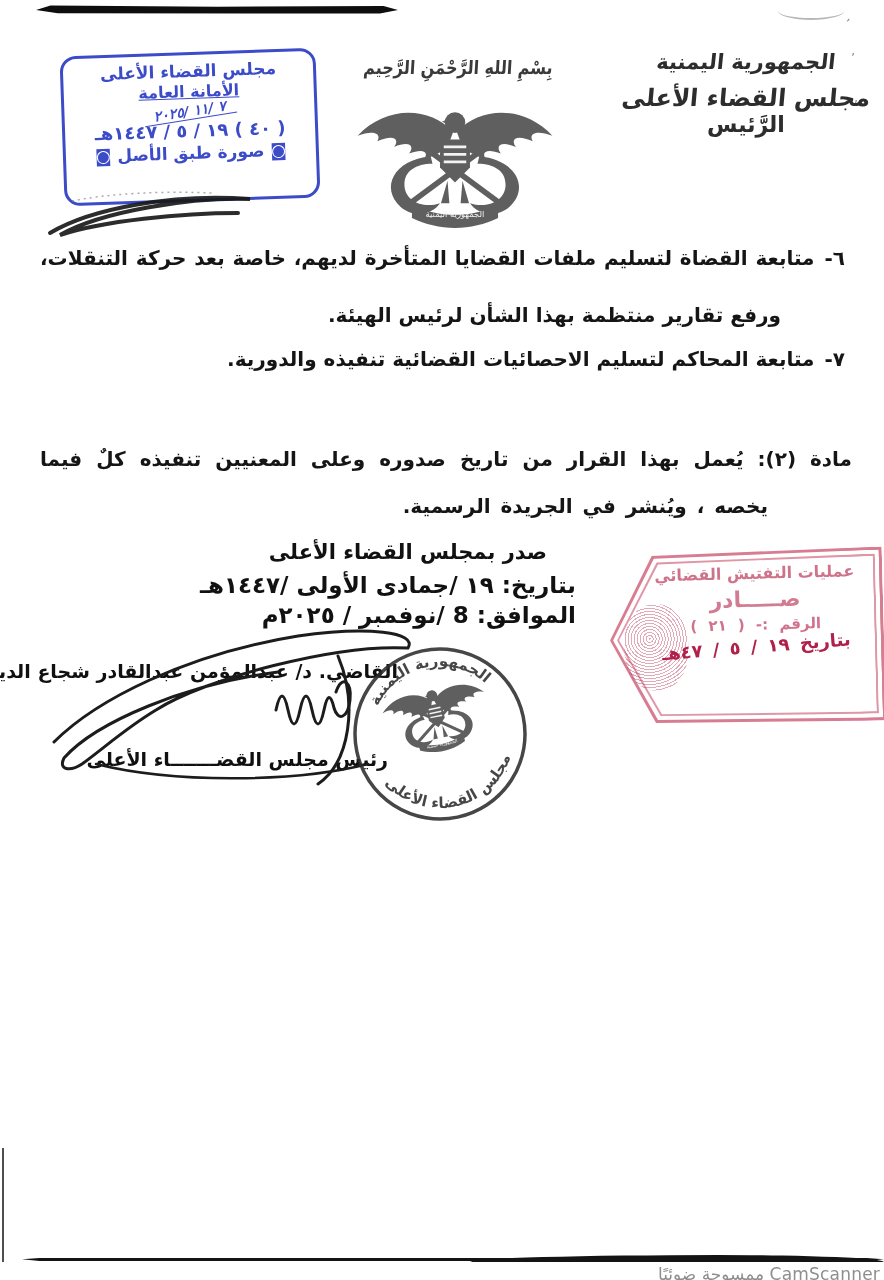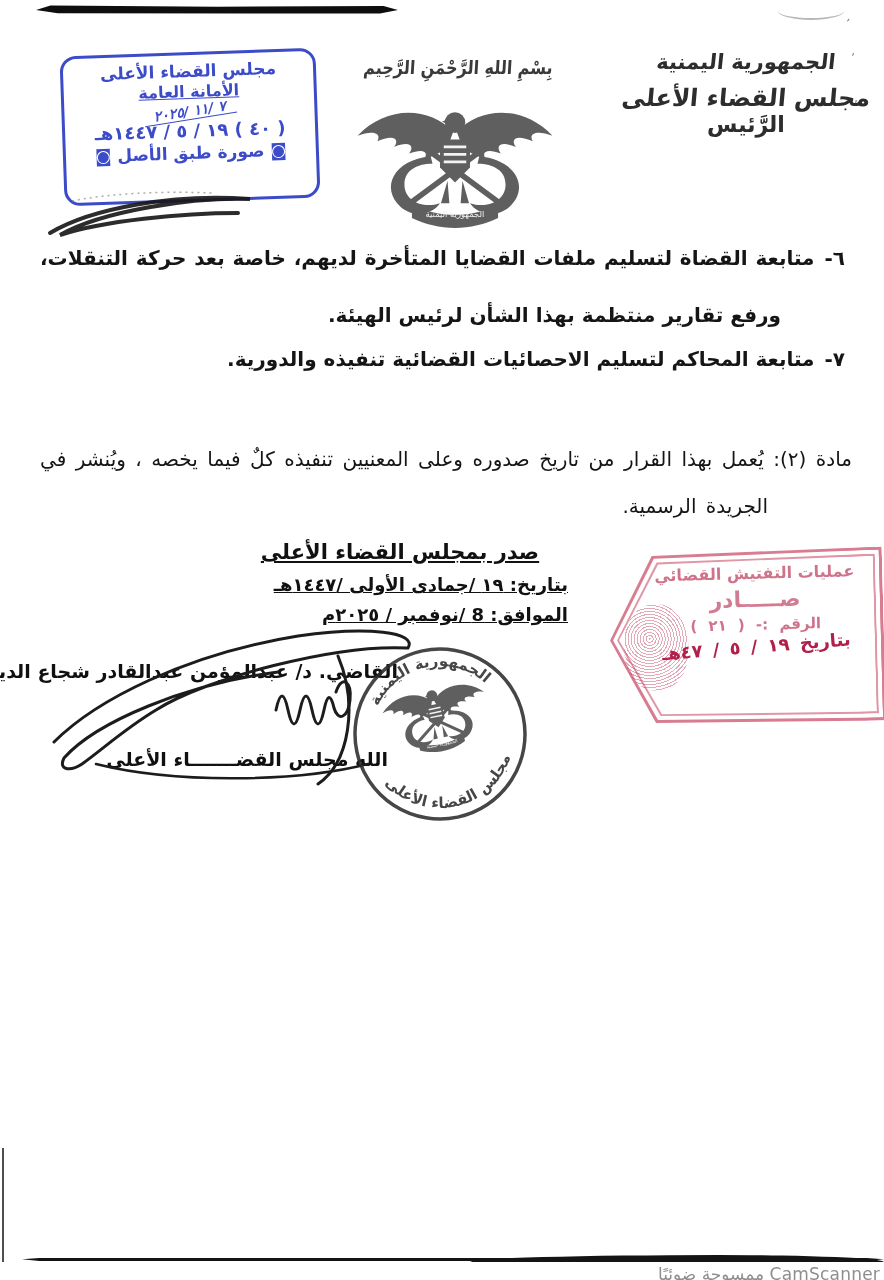--- a/index.html
+++ b/index.html
@@ -70,28 +70,28 @@
     direction:rtl; text-align:justify; font-weight:bold; font-size:20px;
     line-height:57px; color:#151515;
     padding-right:64px; text-indent:-64px; box-sizing:border-box;
   }
   .body-item .it-num{margin-left:10px;}
   .item6{top:230px;}
   .item7{top:344px; line-height:30px;}
   .item8{top:394px; line-height:30px;}
   .article{
     position:absolute; left:40px; top:436px; width:812px;
-    direction:rtl; text-align:justify; font-weight:normal; font-size:20px;
+    direction:rtl; text-align:justify; font-weight:bold; font-size:20px;
     line-height:47px; color:#151515; word-spacing:3px;
     padding-right:84px; text-indent:-84px; box-sizing:border-box;
   }
   
-  .issuance{position:absolute; left:232px; top:540px; width:336px; direction:rtl; text-align:right; color:#111;text-decoration:underline;}
+  .issuance{position:absolute; left:240px; top:540px; width:336px; direction:rtl; text-align:right; color:#111;}
   .iss-title{font-size:21px; font-weight:bold; text-align:center; margin-bottom:6px;}
-  .iss-line{font-size:18px; font-weight:bold; line-height:30px; white-space:nowrap;}
+  .iss-line{font-size:23px; font-weight:bold; line-height:30px; white-space:nowrap;}
   
   .red-stamp{position:absolute; left:610px; top:550px; width:274px; height:174px; transform:rotate(-1.5deg);}
   .rs-layer{position:absolute;}
   .rs-l1{inset:0; background:#c9506c; opacity:.75; clip-path:polygon(0 50%,16% 2%,100% 0,100% 100%,16% 98%);}
   .rs-l2{inset:3px; background:#ffffff; clip-path:polygon(0 50%,16% 2%,100% 0,100% 100%,16% 98%);}
   .rs-l3{inset:7px; background:#c9506c; opacity:.6; clip-path:polygon(0 50%,16% 2%,100% 0,100% 100%,16% 98%);}
   .rs-l4{inset:9px; background:#ffffff; clip-path:polygon(0 50%,16% 2%,100% 0,100% 100%,16% 98%);}
   .rs-content{position:absolute; inset:0; direction:rtl; text-align:center; color:#c4516f; padding:14px 22px 0 40px; box-sizing:border-box;}
   .rs-line1{font-size:16px; font-weight:bold; opacity:.8; letter-spacing:1px;}
   .rs-line2{font-size:22px; font-weight:bold; opacity:.75; margin-top:4px;}
@@ -184,21 +184,21 @@
     <div class="rs-speckle"></div>
     <div class="rs-content">
       <div class="rs-line1">عمليات التفتيش القضائي</div>
       <div class="rs-line2">صـــــادر</div>
       <div class="rs-line3">الرقم :- ( ٢١ )</div>
       <div class="rs-line4">بتاريخ ١٩ / ٥ / ٤٧هـ</div>
     </div>
   </div>
 
   <div class="sig-name">القاضي. د/ عبدالمؤمن عبدالقادر شجاع الدين</div>
-  <div class="sig-title">الله مجلس القضـــــــاء الأعلى</div>
+  <div class="sig-title">رئيس مجلس القضـــــــاء الأعلى</div>
   <svg class="signature-ink" width="430" height="195" viewBox="0 0 430 195">
     <path d="M18 130 C60 88 150 42 262 24 C332 14 382 20 372 36 C300 32 170 66 120 98 C90 116 68 136 46 152 C34 160 22 158 28 146 C60 110 150 72 242 60" fill="none" stroke="#1c1c1c" stroke-width="3" stroke-linecap="round"></path>
     <path d="M240 98 q6 -28 12 0 q6 28 12 0 q6 -28 12 0 q6 28 12 0 q5 -24 10 -2 c4 14 14 10 16 -8 c2 -18 -8 -26 -14 -8" fill="none" stroke="#1c1c1c" stroke-width="3" stroke-linecap="round"></path>
     <path d="M302 44 C322 92 314 150 282 172" fill="none" stroke="#1c1c1c" stroke-width="3" stroke-linecap="round"></path>
     <path d="M60 152 C140 172 262 170 332 152" fill="none" stroke="#1c1c1c" stroke-width="2.5" stroke-linecap="round"></path>
   </svg>
 
   <div class="round-seal">
     <svg width="180" height="180" viewBox="0 0 180 180">
       <circle cx="90" cy="90" r="85" fill="none" stroke="#2d2d2d" stroke-width="3.5"></circle>

